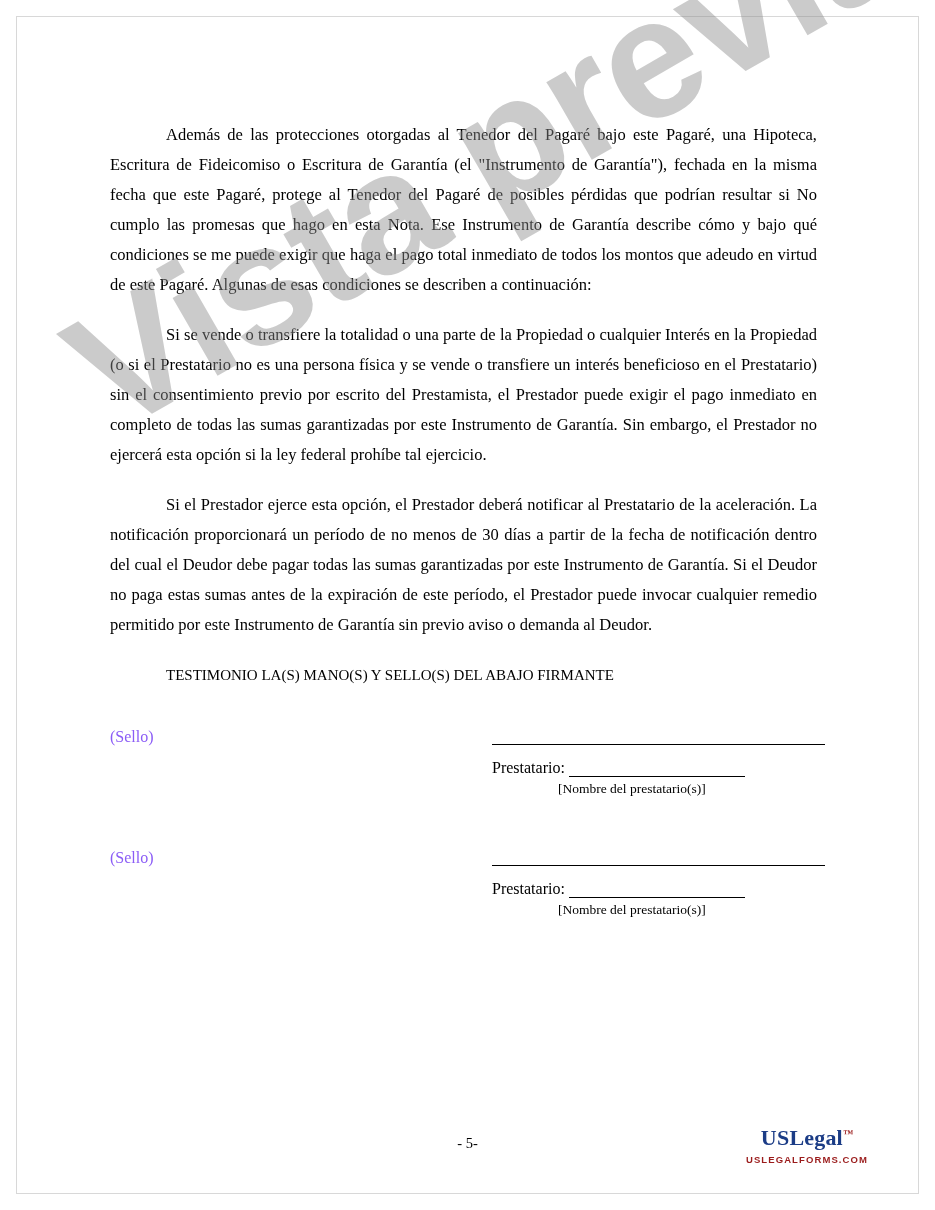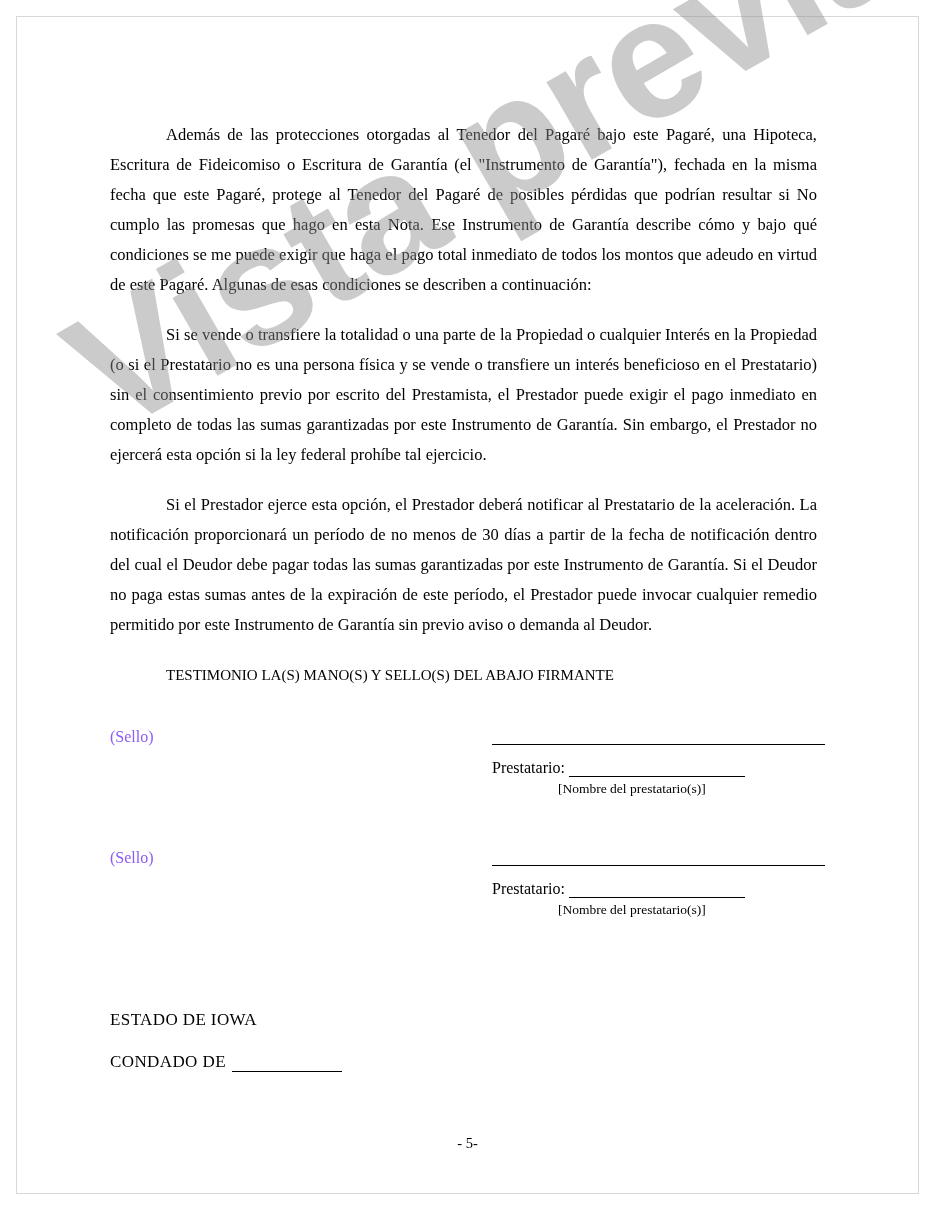--- a/index.html
+++ b/index.html
@@ -231,27 +231,25 @@
     <div class="sig-right">
       <div class="sig-rule"></div>
       <div class="borrower-line">
         <span>Prestatario:</span>
         <span class="borrower-underline"></span>
       </div>
       <div class="name-note">[Nombre del prestatario(s)]</div>
     </div>
   </div>
 
-  <div class="state-block">
-    <div class="state-line">ESTADO DE IOWA</div>
-    <div class="county-line">
-      <span>CONDADO DE</span><span class="county-underline"></span>
-    </div>
-  </div>
 
   <div class="page-number">- 5-</div>
 
+  <div class="logo">
+    <div class="logo-main"><span class="us">US</span><span class="legal">Legal</span><span class="logo-tm">™</span></div>
+    <div class="logo-sub">USLEGALFORMS.COM</div>
+  </div>
 
   <div class="watermark">
     <div class="watermark-text">Vista previa</div>
   </div>
 
 </div>
 
 </body></html>

